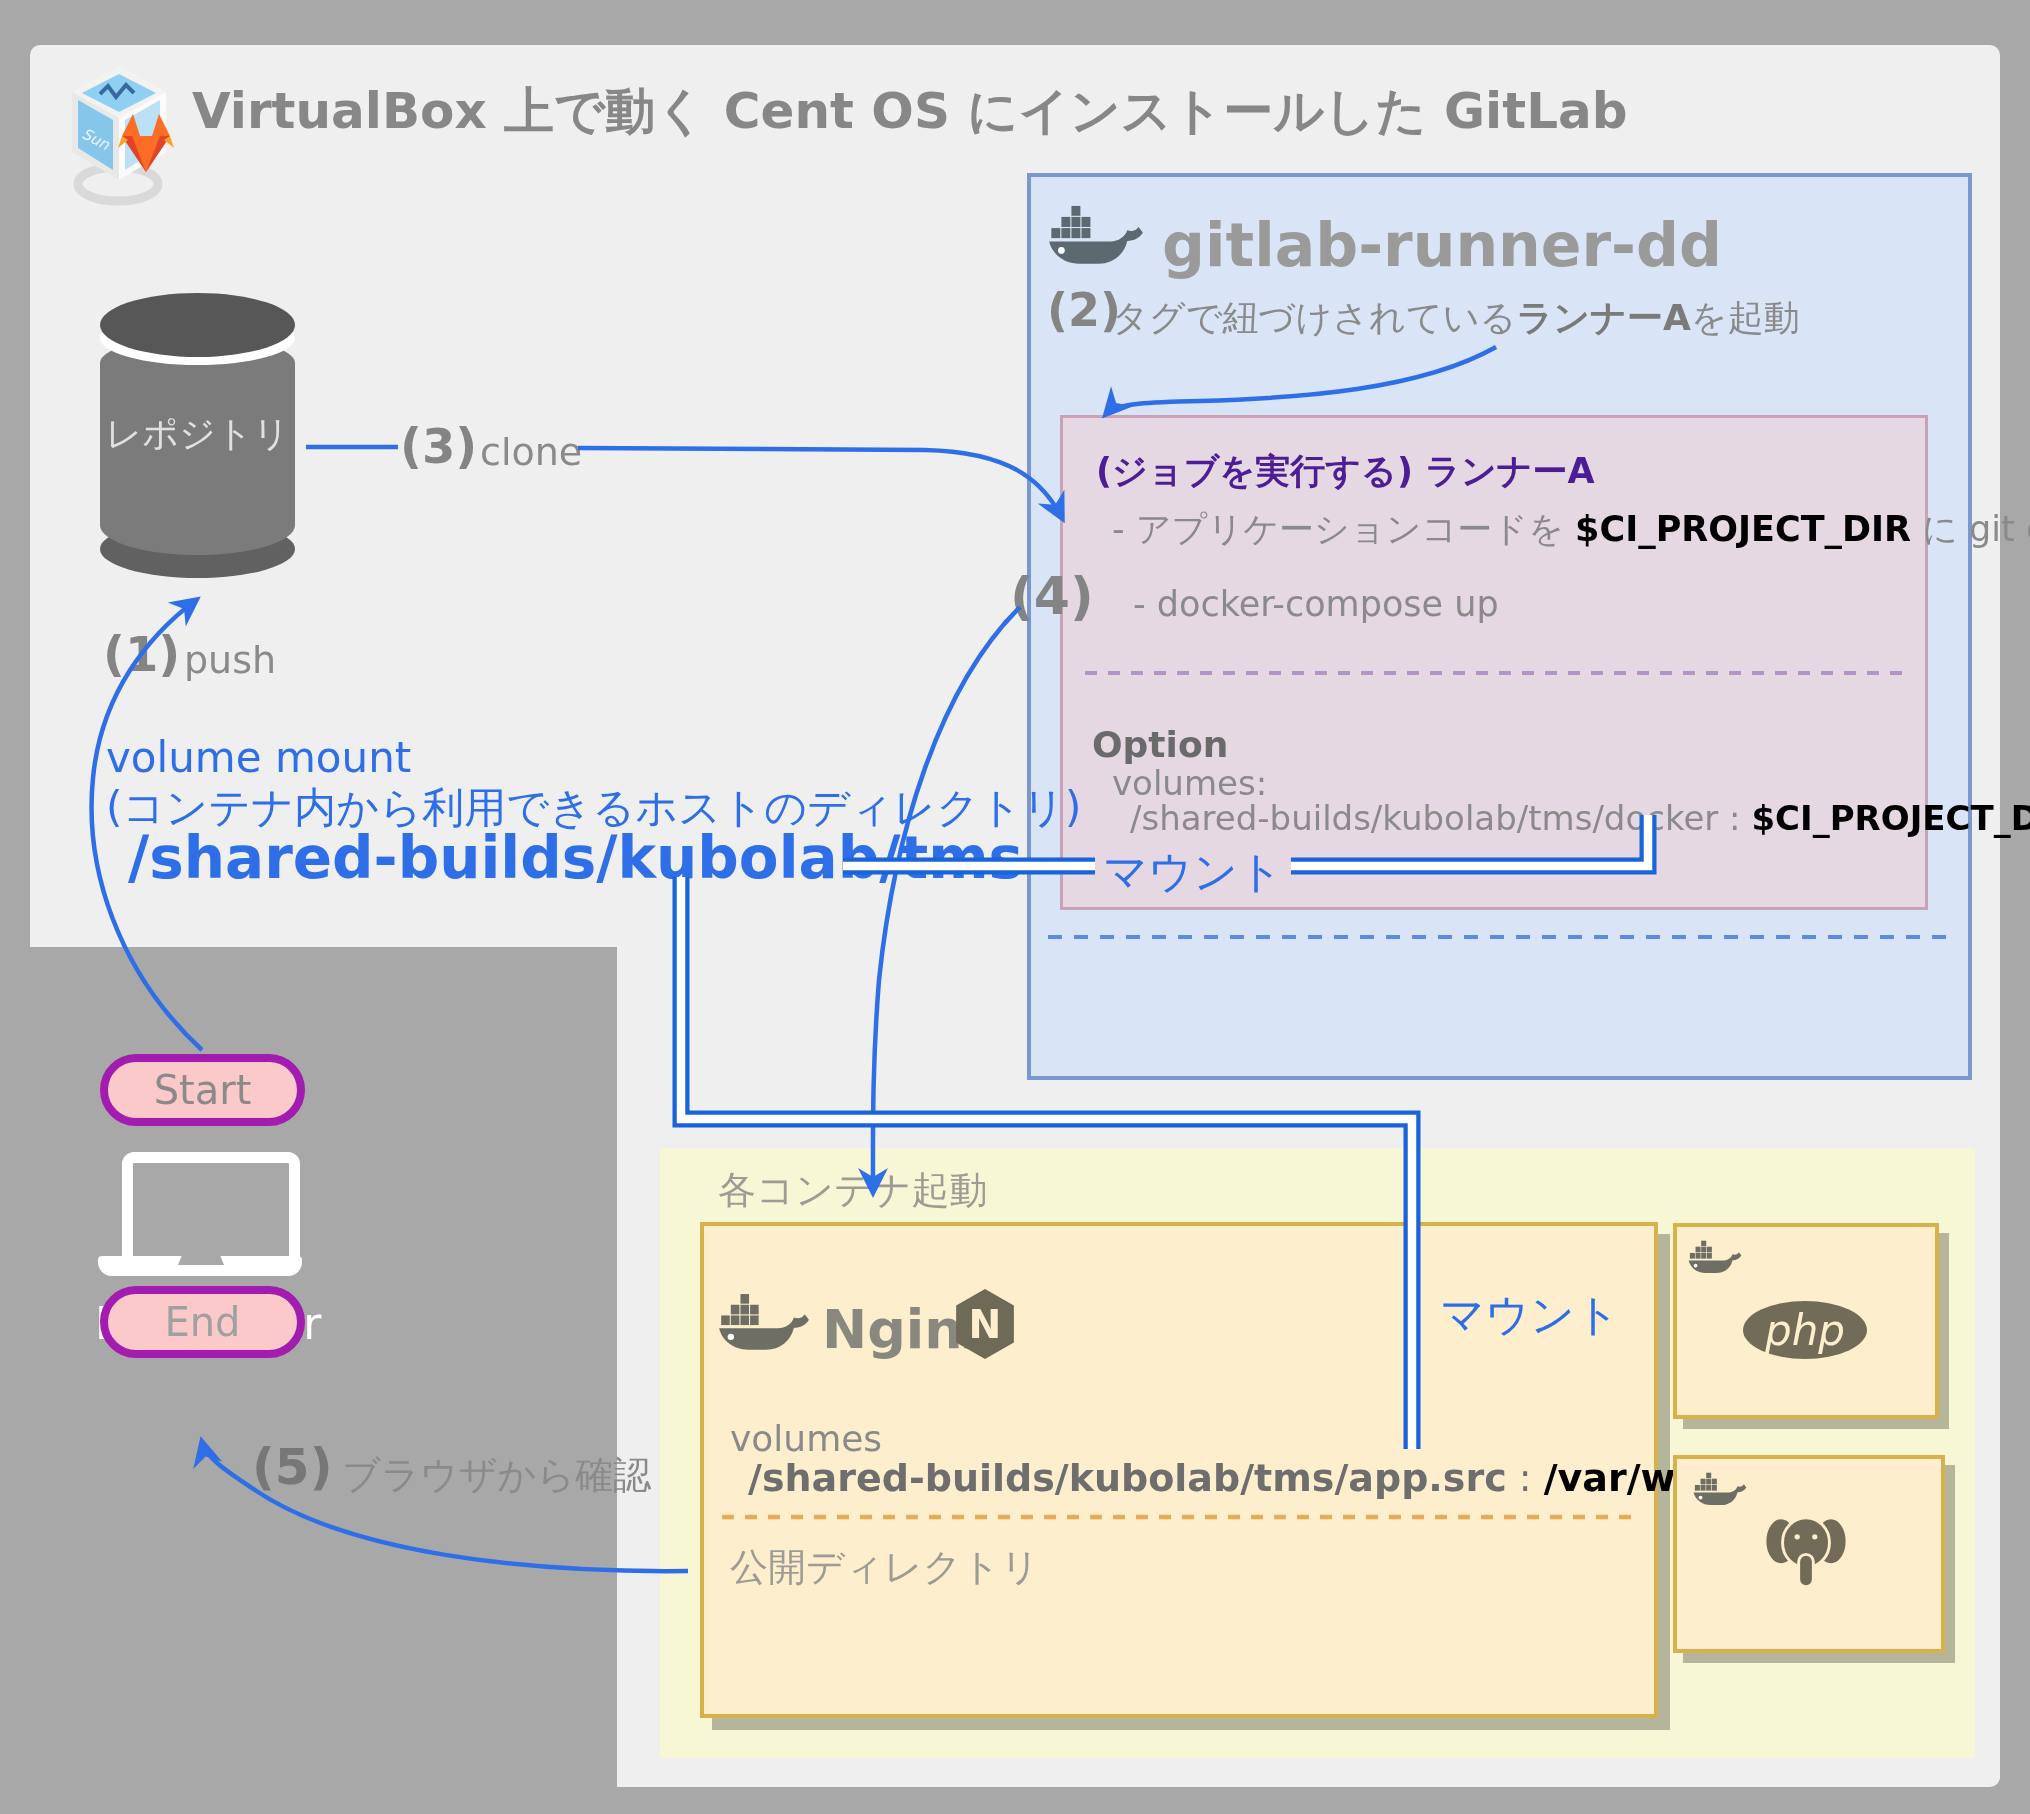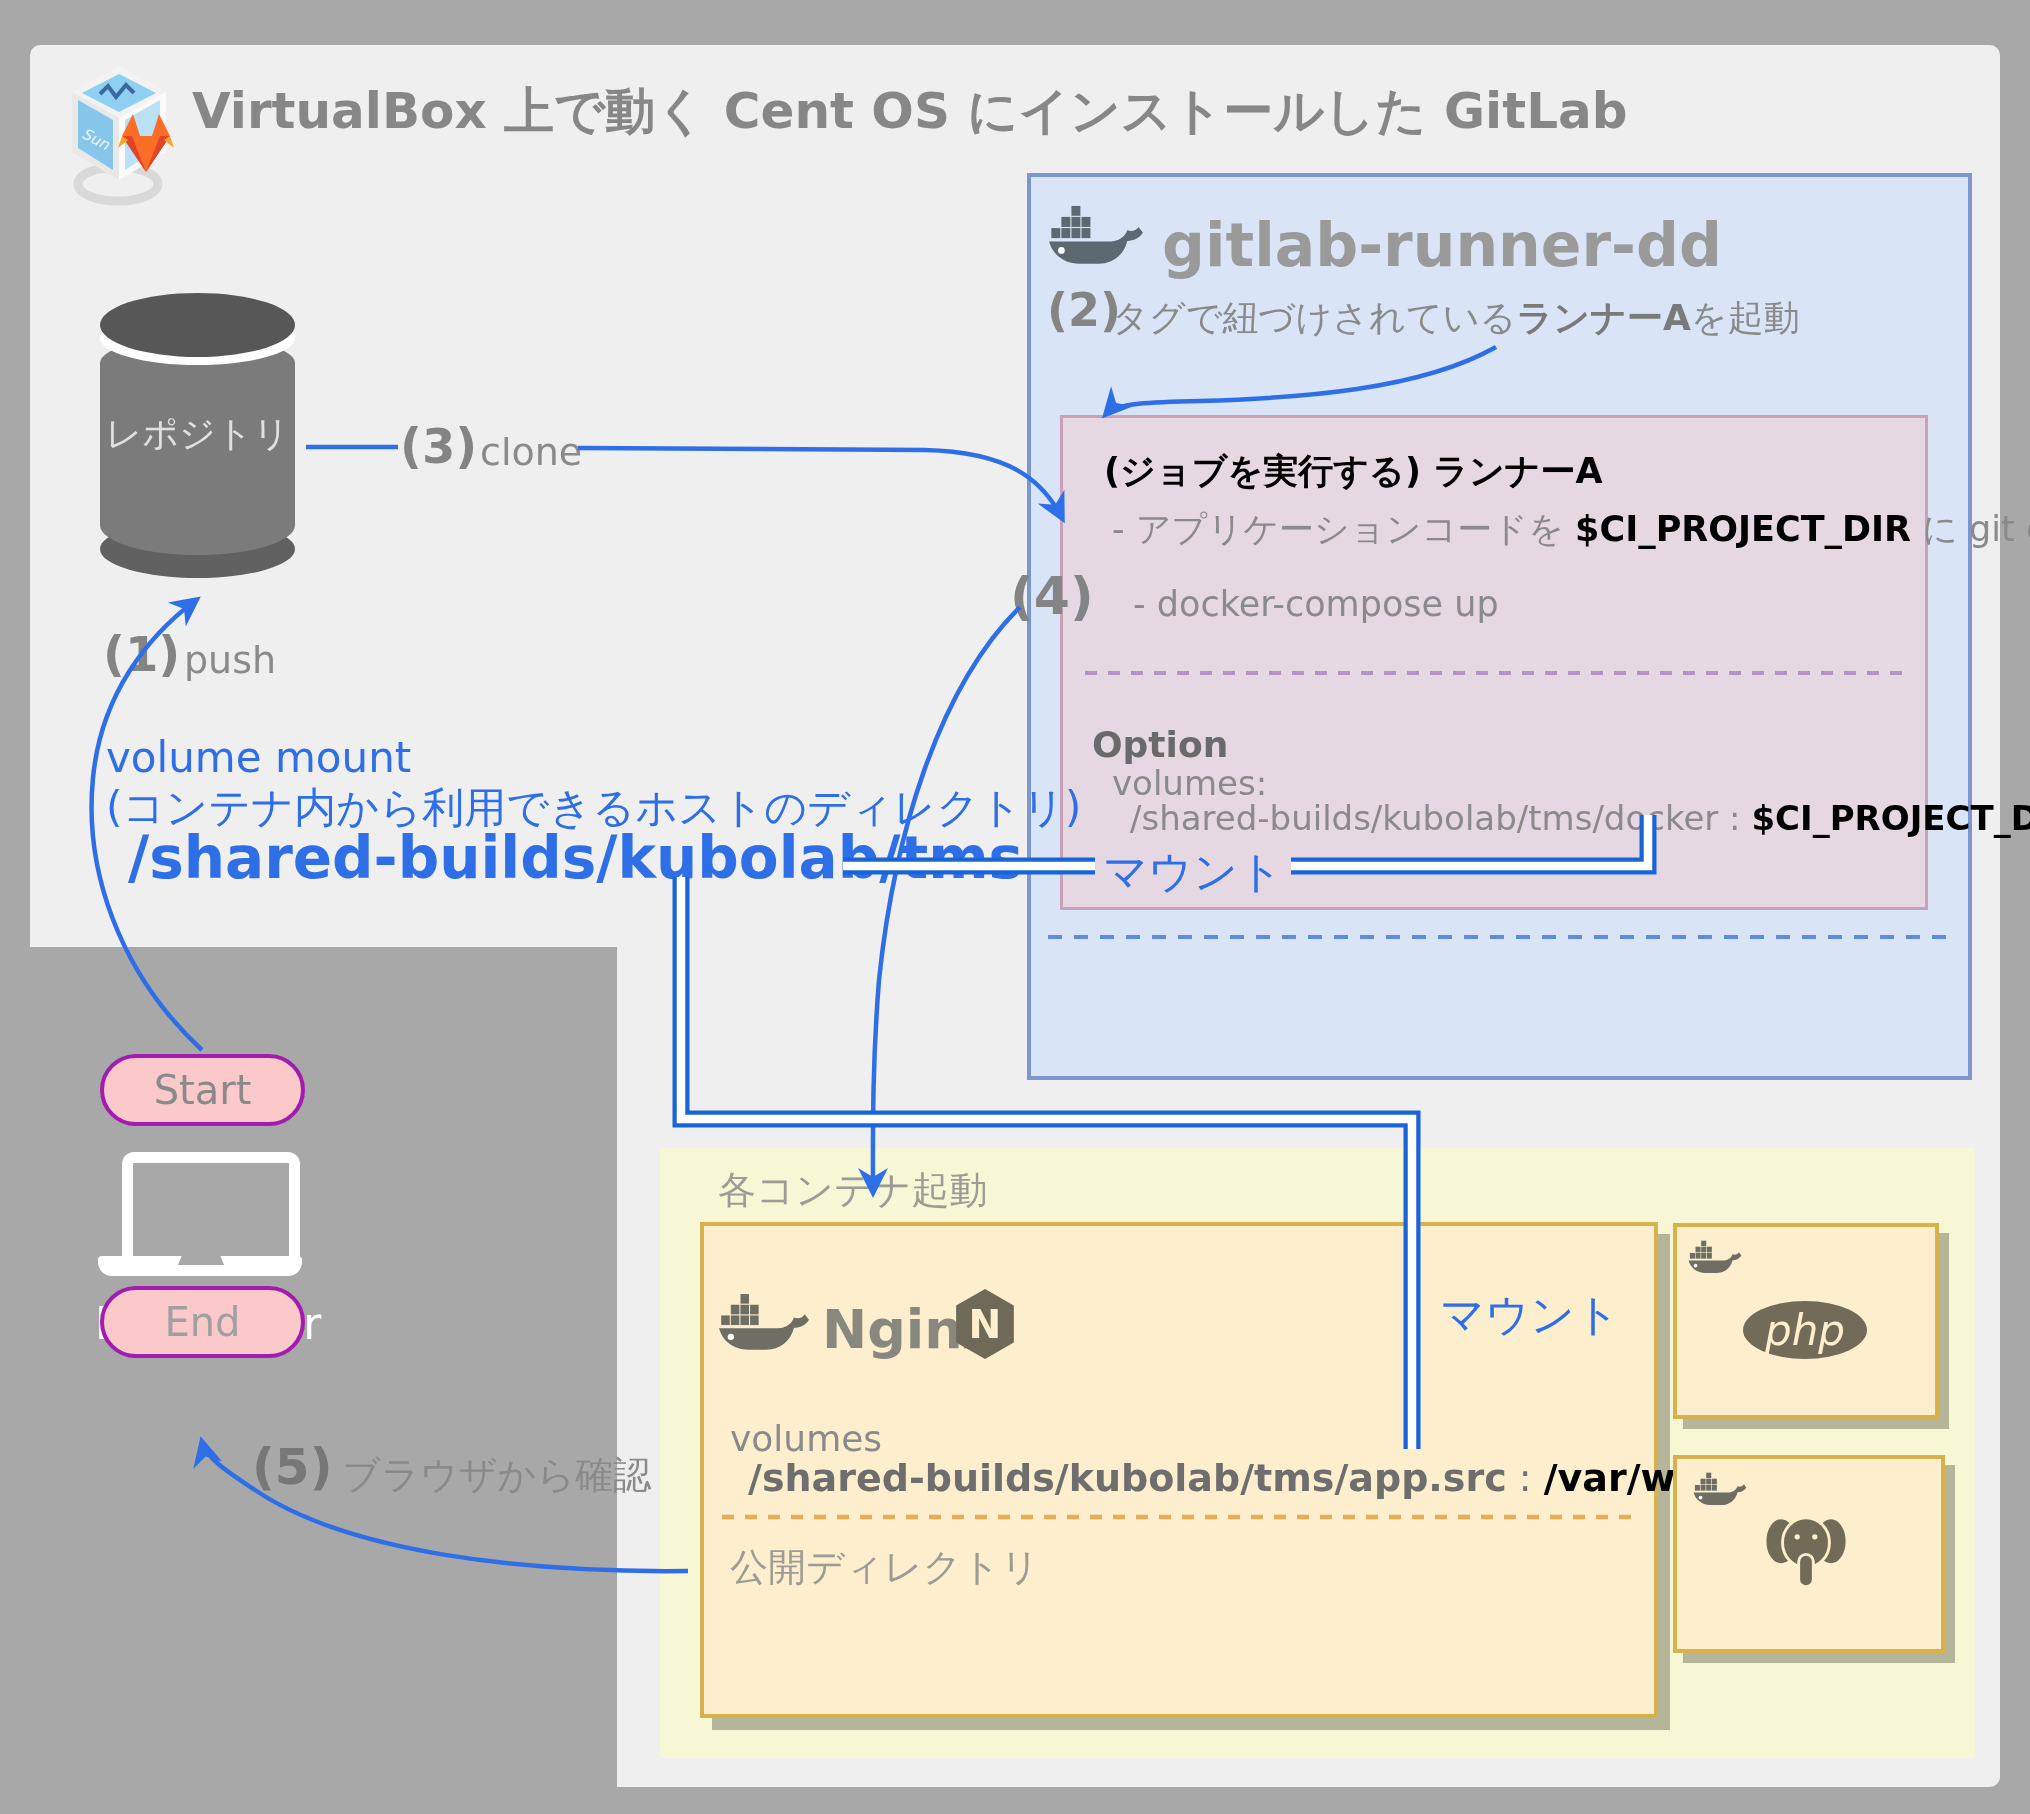--- a/index.html
+++ b/index.html
@@ -7,21 +7,21 @@
          font-family:"DejaVu Sans","Liberation Sans",sans-serif;}
   .abs{position:absolute;white-space:nowrap;}
   .panel{position:absolute;background:#efefef;}
   .box{position:absolute;box-sizing:border-box;}
   .runner-box{background:#d9e4f6;border:4px solid #7b97cd;}
   .job-box{background:#e6d8e3;border:3px solid #c9a2b8;}
   .yellow-box{background:#f8f7d5;border-radius:4px;}
   .card{background:#fdeecd;border:4px solid #d7b14c;}
   .shadow-lg{box-shadow:12px 12px 0 #b5b59b;}
   .shadow-sm{box-shadow:10px 10px 0 #b5b59b;}
-  .pill{position:absolute;width:205px;height:72px;background:#fbc9c9;border:4px solid #a21caf;
+  .pill{position:absolute;width:205px;height:72px;background:#fbc9c9;border:8px solid #a21caf;
         border-radius:40px;display:flex;align-items:center;justify-content:center;
         font-size:40px;box-sizing:border-box;}
   .gray{color:#8a8a8a;}
   .dgray{color:#6e6e6e;}
   .blue{color:#2e6fe8;}
   .codeblue{color:#000000;font-weight:bold;}
   .bold{font-weight:bold;}
   .stepnum{font-weight:bold;color:#848484;}
   svg{display:block;}
   #overlay{position:absolute;left:0;top:0;z-index:5;pointer-events:none;}
@@ -90,21 +90,21 @@
       <use href="#docker-whale"></use>
     </svg>
   <div class="abs bold" style="left:1162px;top:210px;font-size:60px;color:#9a9a9a;">gitlab-runner-dd</div>
 
   <div class="abs stepnum" style="left:1047px;top:283px;font-size:46px;">(2)</div>
   <div class="abs gray" style="left:1112px;top:294px;font-size:36px;">
     <span>タグで紐づけされている</span><span class="bold" style="color:#7a7a7a;">ランナーA</span><span>を起動</span>
   </div>
 
   <div class="box job-box" style="left:1060px;top:415px;width:868px;height:495px;"></div>
-  <div class="abs bold" style="left:1096px;top:448px;font-size:35px;color:#000000;margin-left:8px;">(ジョブを実行する) ランナーA</div>
+  <div class="abs bold" style="left:1096px;top:448px;font-size:35px;color:#4c1d95;">(ジョブを実行する) ランナーA</div>
   <div class="abs gray" style="left:1112px;top:506px;font-size:35px;">
     <span>- アプリケーションコードを </span><span class="codeblue">$CI_PROJECT_DIR</span><span> に git clone</span>
   </div>
   <div class="abs gray" style="left:1112px;top:584px;font-size:35px;margin-left:21px;">- docker-compose up</div>
   <div class="abs bold" style="left:1092px;top:724px;font-size:36px;color:#6a6a6a;">Option</div>
   <div class="abs gray" style="left:1112px;top:763px;font-size:34px;">volumes:</div>
   <div class="abs gray" style="left:1130px;top:798px;font-size:34px;">
     <span>/shared-builds/kubolab/tms/docker :</span>&nbsp;<span class="codeblue">$CI_PROJECT_DIR</span>
   </div>
 

